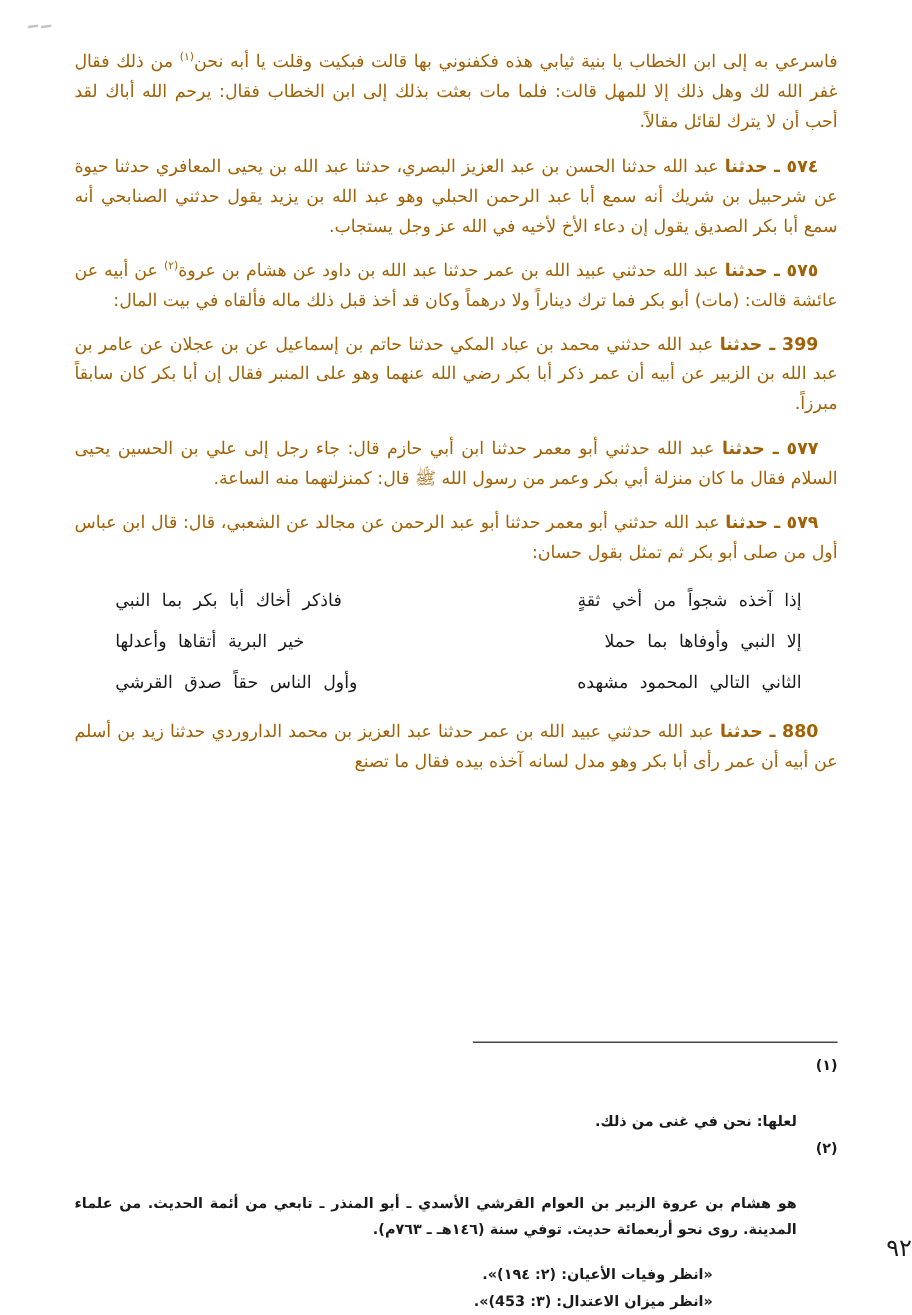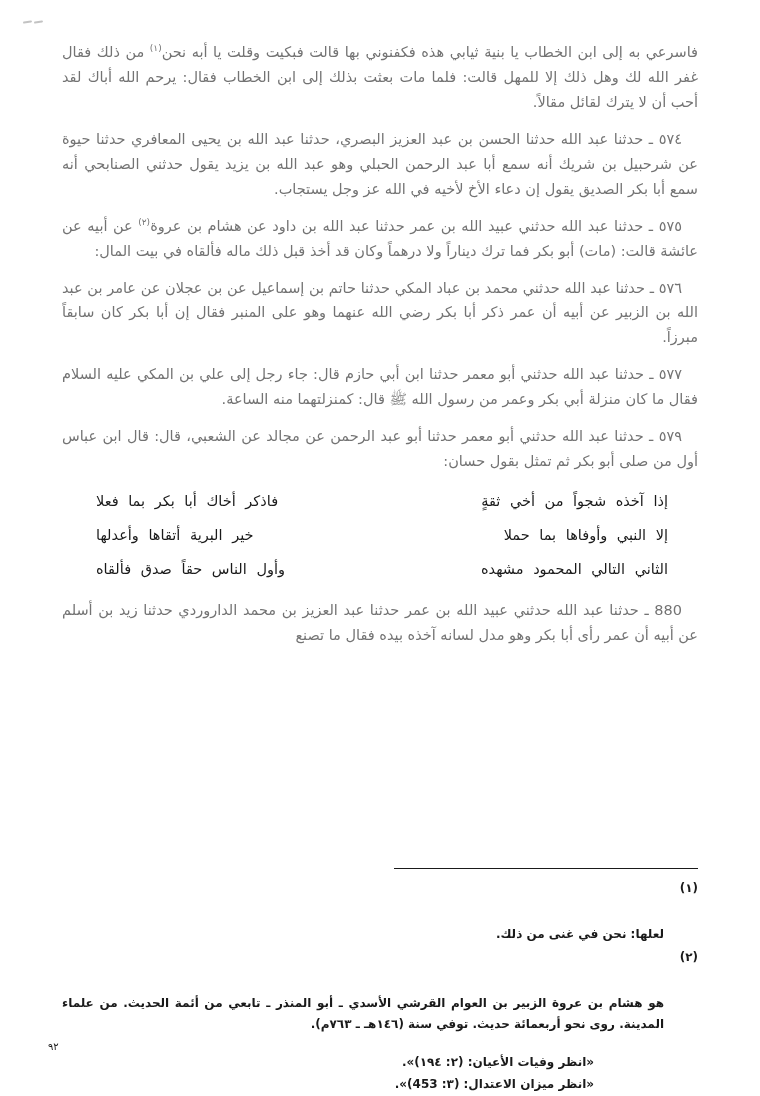--- a/index.html
+++ b/index.html
@@ -17,25 +17,25 @@
   .content {
     position:absolute;
     top:40px; right:62px; left:62px;
     height:818px;
     overflow:hidden;
   }
   .para {
     font-size:14.5px;
     line-height:1.72;
     text-align:justify;
-    color:#737373;
+    color:#a16207;
   }
   .para + .para, .poetry + .para { margin-top:12px; }
   .hadith { text-indent:16px; }
-  .hnum { font-weight:normal; }
+  .hnum { font-weight:bold; }
   .fnref {
     font-size:9px;
     vertical-align:super;
     line-height:0;
   }
   .poetry { margin:10px 30px 2px 34px; }
   .verse {
     display:flex;
     justify-content:space-between;
     align-items:baseline;
@@ -57,22 +57,22 @@
     margin:0 0 9px auto; 
   }
   .fn { display:flex; gap:6px; margin-bottom:2px; }
   .fn-marker { flex:0 0 auto; min-width:28px; }
   .fn-text { flex:1 1 auto; text-align:justify;margin-top:46px; }
   .fn-refs { margin-right:104px; margin-top:17px; }
   .fn-ref { margin-bottom:1px; }
   .page-number {
     position:absolute;
     bottom:44px; left:0; right:0;
-    text-align:left;
-    font-size:10px;
+    text-align:right;
+    font-size:20px;
     color:#1a1a1a;
     padding-left:48px;
   }
   
   .artifact {
     position:absolute; top:8px; left:18px;
     width:26px; height:12px;
     opacity:0.35;
   }
   .artifact i {
@@ -89,39 +89,39 @@
   <div class="artifact"><i></i><i></i></div>
 
   <div class="content">
 
     <p class="para"><span>فاسرعي به إلى ابن الخطاب يا بنية ثيابي هذه فكفنوني بها قالت فبكيت وقلت يا أبه نحن</span><sup class="fnref">(١)</sup><span> من ذلك فقال غفر الله لك وهل ذلك إلا للمهل قالت: فلما مات بعثت بذلك إلى ابن الخطاب فقال: يرحم الله أباك لقد أحب أن لا يترك لقائل مقالاً.</span></p>
 
     <p class="para hadith"><span class="hnum">٥٧٤ ـ حدثنا</span><span> عبد الله حدثنا الحسن بن عبد العزيز البصري، حدثنا عبد الله بن يحيى المعافري حدثنا حيوة عن شرحبيل بن شريك أنه سمع أبا عبد الرحمن الحبلي وهو عبد الله بن يزيد يقول حدثني الصنابحي أنه سمع أبا بكر الصديق يقول إن دعاء الأخ لأخيه في الله عز وجل يستجاب.</span><sup class="fnref"></sup><span></span></p>
 
     <p class="para hadith"><span class="hnum">٥٧٥ ـ حدثنا</span><span> عبد الله حدثني عبيد الله بن عمر حدثنا عبد الله بن داود عن هشام بن عروة</span><sup class="fnref">(٢)</sup><span> عن أبيه عن عائشة قالت: (مات) أبو بكر فما ترك ديناراً ولا درهماً وكان قد أخذ قبل ذلك ماله فألقاه في بيت المال:</span></p>
 
-    <p class="para hadith"><span class="hnum">٥٧٦ ـ حدثنا</span><span> عبد الله حدثني محمد بن عباد المكي حدثنا حاتم بن إسماعيل عن بن عجلان عن عامر بن عبد الله بن الزبير عن أبيه أن عمر ذكر أبا بكر رضي الله عنهما وهو على المنبر فقال إن أبا بكر كان سابقاً مبرزاً.</span><sup class="fnref"></sup><span></span></p>
+    <p class="para hadith"><span class="hnum">399 ـ حدثنا</span><span> عبد الله حدثني محمد بن عباد المكي حدثنا حاتم بن إسماعيل عن بن عجلان عن عامر بن عبد الله بن الزبير عن أبيه أن عمر ذكر أبا بكر رضي الله عنهما وهو على المنبر فقال إن أبا بكر كان سابقاً مبرزاً.</span><sup class="fnref"></sup><span></span></p>
 
-    <p class="para hadith"><span class="hnum">٥٧٧ ـ حدثنا</span><span> عبد الله حدثني أبو معمر حدثنا ابن أبي حازم قال: جاء رجل إلى علي بن المكي عليه السلام فقال ما كان منزلة أبي بكر وعمر من رسول الله ﷺ قال: كمنزلتهما منه الساعة.</span><sup class="fnref"></sup><span></span></p>
+    <p class="para hadith"><span class="hnum">٥٧٧ ـ حدثنا</span><span> عبد الله حدثني أبو معمر حدثنا ابن أبي حازم قال: جاء رجل إلى علي بن الحسين يحيى السلام فقال ما كان منزلة أبي بكر وعمر من رسول الله ﷺ قال: كمنزلتهما منه الساعة.</span><sup class="fnref"></sup><span></span></p>
 
 
     <p class="para hadith"><span class="hnum">٥٧٩ ـ حدثنا</span><span> عبد الله حدثني أبو معمر حدثنا أبو عبد الرحمن عن مجالد عن الشعبي، قال: قال ابن عباس أول من صلى أبو بكر ثم تمثل بقول حسان:</span><sup class="fnref"></sup><span></span></p>
 
     <div class="poetry">
       <div class="verse">
         <span class="hemi">إذا آخذه شجواً من أخي ثقةٍ</span>
-        <span class="hemi">فاذكر أخاك أبا بكر بما فعلا</span>
+        <span class="hemi">فاذكر أخاك أبا بكر بما النبي</span>
       </div>
       <div class="verse">
         <span class="hemi">إلا النبي وأوفاها بما حملا</span>
         <span class="hemi">خير البرية أتقاها وأعدلها</span>
       </div>
       <div class="verse">
         <span class="hemi">الثاني التالي المحمود مشهده</span>
-        <span class="hemi">وأول الناس حقاً صدق فألقاه</span>
+        <span class="hemi">وأول الناس حقاً صدق القرشي</span>
       </div>
     </div>
 
     <p class="para hadith"><span class="hnum">880 ـ حدثنا</span><span> عبد الله حدثني عبيد الله بن عمر حدثنا عبد العزيز بن محمد الداروردي حدثنا زيد بن أسلم عن أبيه أن عمر رأى أبا بكر وهو مدل لسانه آخذه بيده فقال ما تصنع</span><sup class="fnref"></sup><span></span></p>
 
   </div>
 
   <div class="footnotes">
     <div class="fn-rule"></div>
 

